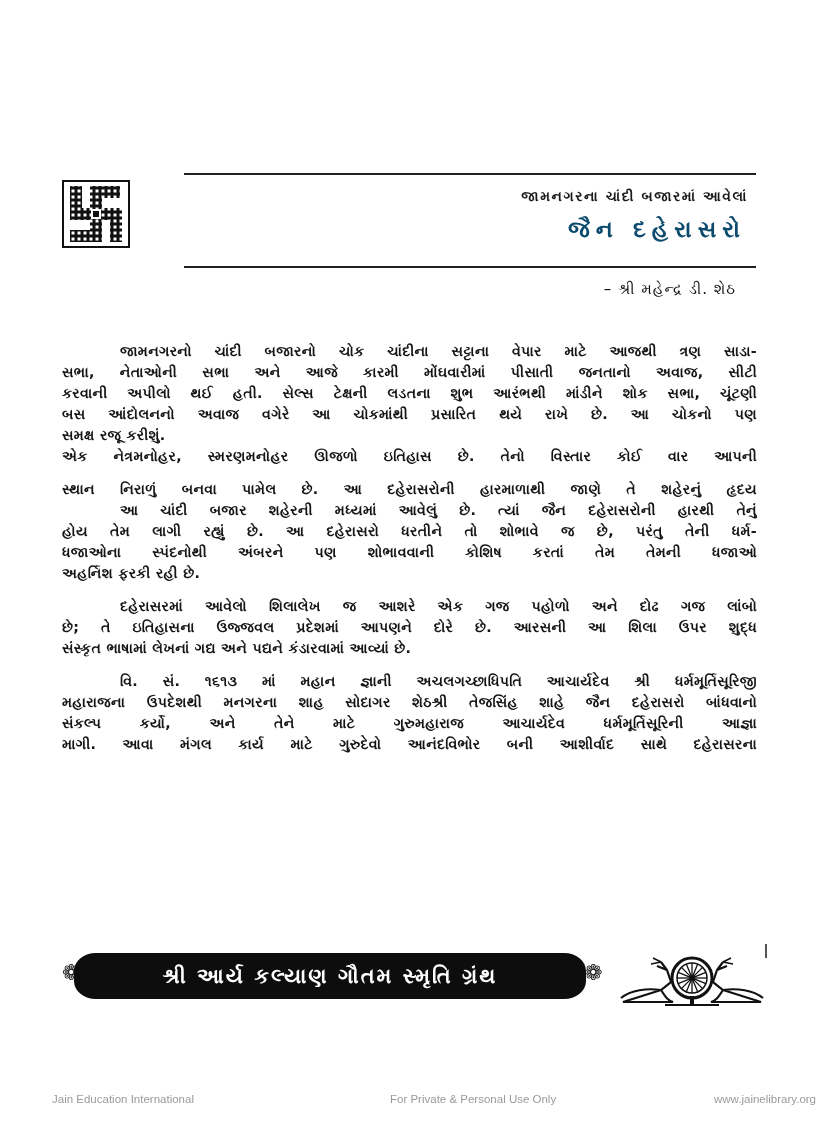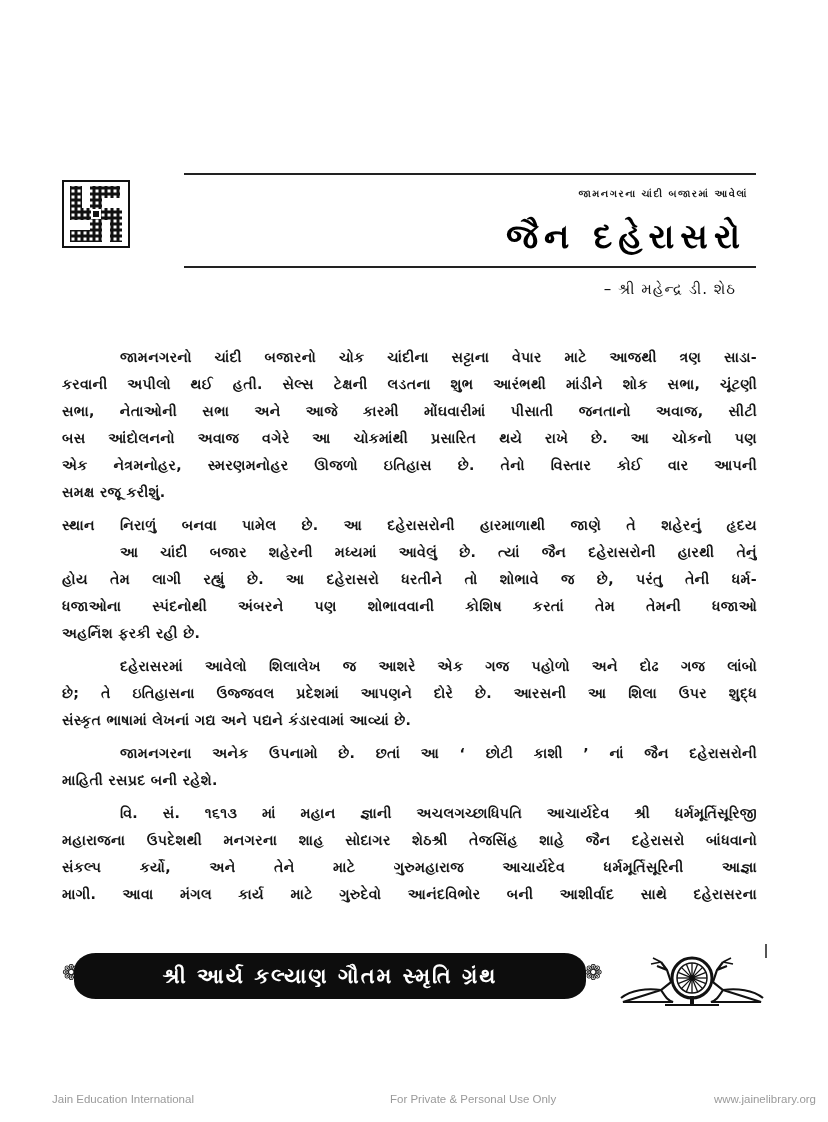--- a/index.html
+++ b/index.html
@@ -13,41 +13,41 @@
   
   .swastika-box {
     position: absolute; left: 62px; top: 180px; width: 64px; height: 64px;
     border: 2px solid #111; background: #fff;
   }
   .swastika-box svg { display: block; }
   .rule { position: absolute; height: 1.5px; background: #222; }
   .rule.top { left: 184px; top: 173px; width: 572px; }
   .rule.bottom { left: 184px; top: 266px; width: 572px; }
   .subtitle {
-    position: absolute; right: 80px; top: 188px; font-size: 10px; font-weight: bold;
+    position: absolute; right: 80px; top: 188px; font-size: 14px; font-weight: bold;
     letter-spacing: 1.5px; color: #1a1a1a; text-align: center;
   }
   .title {
-    position: absolute; right: 82px; top: 216px; font-size: 34px; font-weight: bold;
-    letter-spacing: 6px; color: #000000;
+    position: absolute; right: 82px; top: 216px; font-size: 23px; font-weight: bold;
+    letter-spacing: 6px; color: #0c4a6e;
   }
   .author {
     position: absolute; right: 92px; top: 280px; font-size: 15px; font-weight: normal;
     letter-spacing: 1px; color: #111;
   }
 
   
   .article {
     position: absolute; left: 62px; top: 341px; width: 695px;
   }
   .para { margin: 0 0 12px 0; }
   .line {
     font-size: 14.2px; line-height: 21px; font-weight: bold;
     text-align: justify; text-align-last: justify;
-    white-space: nowrap; overflow: hidden; letter-spacing: 0.3px; color: #151515; margin-top: 6px;
+    white-space: nowrap; overflow: hidden; letter-spacing: 0.3px; color: #151515;
   }
   .line.last { text-align-last: left; }
   .line.indent { padding-left: 58px; }
 
   
   .banner {
     position: absolute; left: 74px; top: 953px; width: 512px; height: 46px;
     background: #0d0d0d; border-radius: 22px / 18px;
     display: flex; align-items: center; justify-content: center;
   }
@@ -97,41 +97,37 @@
   </div>
   <div class="rule top"></div>
   <div class="subtitle">જામનગરના ચાંદી બજારમાં આવેલાં</div>
   <div class="title">જૈન દહેરાસરો</div>
   <div class="rule bottom"></div>
   <div class="author">– શ્રી મહેન્દ્ર ડી. શેઠ</div>
 
   <div class="article">
     <div class="para">
       <div class="line indent">જામનગરનો ચાંદી બજારનો ચોક ચાંદીના સટ્ટાના વેપાર માટે આજથી ત્રણ સાડા-</div>
+      <div class="line">સભા, નેતાઓની સભા અને આજે કારમી મોંઘવારીમાં પીસાતી જનતાનો અવાજ, સીટી</div>
       <div class="line">કરવાની અપીલો થઈ હતી. સેલ્સ ટેક્ષની લડતના શુભ આરંભથી માંડીને શોક સભા, ચૂંટણી</div>
-      <div class="line">સભા, નેતાઓની સભા અને આજે કારમી મોંઘવારીમાં પીસાતી જનતાનો અવાજ, સીટી</div>
       <div class="line">બસ આંદોલનનો અવાજ વગેરે આ ચોકમાંથી પ્રસારિત થયે રાખે છે. આ ચોકનો પણ</div>
+      <div class="line last">સમક્ષ રજૂ કરીશું.</div>
       <div class="line">એક નેત્રમનોહર, સ્મરણમનોહર ઊજળો ઇતિહાસ છે. તેનો વિસ્તાર કોઈ વાર આપની</div>
-      <div class="line last">સમક્ષ રજૂ કરીશું.</div>
     </div>
     <div class="para">
       <div class="line">સ્થાન નિરાળું બનવા પામેલ છે. આ દહેરાસરોની હારમાળાથી જાણે તે શહેરનું હૃદય</div>
       <div class="line indent">આ ચાંદી બજાર શહેરની મધ્યમાં આવેલું છે. ત્યાં જૈન દહેરાસરોની હારથી તેનું</div>
       <div class="line">હોય તેમ લાગી રહ્યું છે. આ દહેરાસરો ધરતીને તો શોભાવે જ છે, પરંતુ તેની ધર્મ-</div>
       <div class="line">ધજાઓના સ્પંદનોથી અંબરને પણ શોભાવવાની કોશિષ કરતાં તેમ તેમની ધજાઓ</div>
       <div class="line last">અહર્નિશ ફરકી રહી છે.</div>
     </div>
     <div class="para">
       <div class="line indent">દહેરાસરમાં આવેલો શિલાલેખ જ આશરે એક ગજ પહોળો અને દોઢ ગજ લાંબો</div>
       <div class="line">છે; તે ઇતિહાસના ઉજ્જવલ પ્રદેશમાં આપણને દોરે છે. આરસની આ શિલા ઉપર શુદ્ધ</div>
       <div class="line last">સંસ્કૃત ભાષામાં લેખનાં ગદ્ય અને પદ્યને કંડારવામાં આવ્યાં છે.</div>
-    </div>
-    <div class="para">
-      <div class="line indent">જામનગરના અનેક ઉપનામો છે. છતાં આ ‘ છોટી કાશી ’ નાં જૈન દહેરાસરોની</div>
-      <div class="line last">માહિતી રસપ્રદ બની રહેશે.</div>
     </div>
     <div class="para">
       <div class="line indent">વિ. સં. ૧૬૧૩ માં મહાન જ્ઞાની અચલગચ્છાધિપતિ આચાર્યદેવ શ્રી ધર્મમૂર્તિસૂરિજી</div>
       <div class="line">મહારાજના ઉપદેશથી મનગરના શાહ સોદાગર શેઠશ્રી તેજસિંહ શાહે જૈન દહેરાસરો બાંધવાનો</div>
       <div class="line">સંકલ્પ કર્યો, અને તેને માટે ગુરુમહારાજ આચાર્યદેવ ધર્મમૂર્તિસૂરિની આજ્ઞા</div>
       <div class="line">માગી. આવા મંગલ કાર્ય માટે ગુરુદેવો આનંદવિભોર બની આશીર્વાદ સાથે દહેરાસરના</div>
     </div>
   </div>
 
   <div class="flourish left">❁</div>

